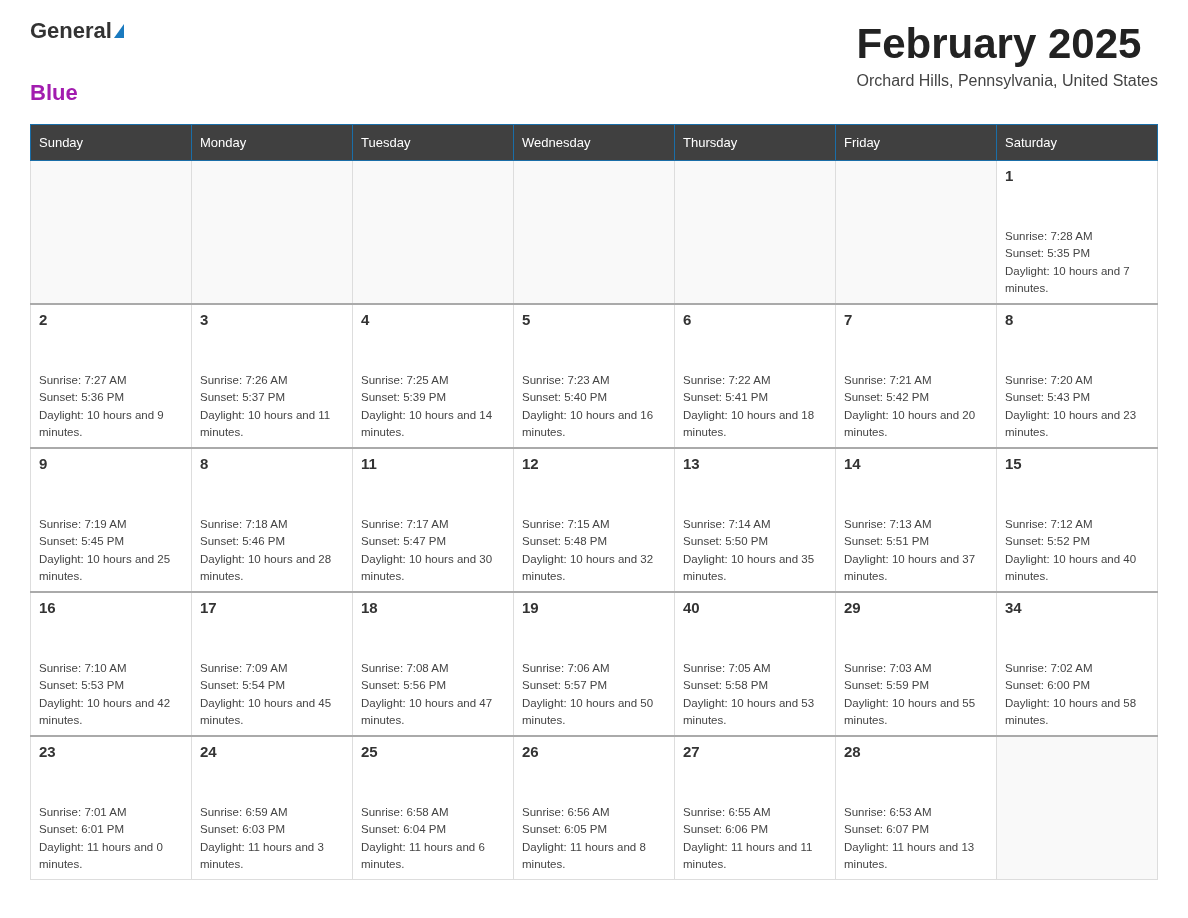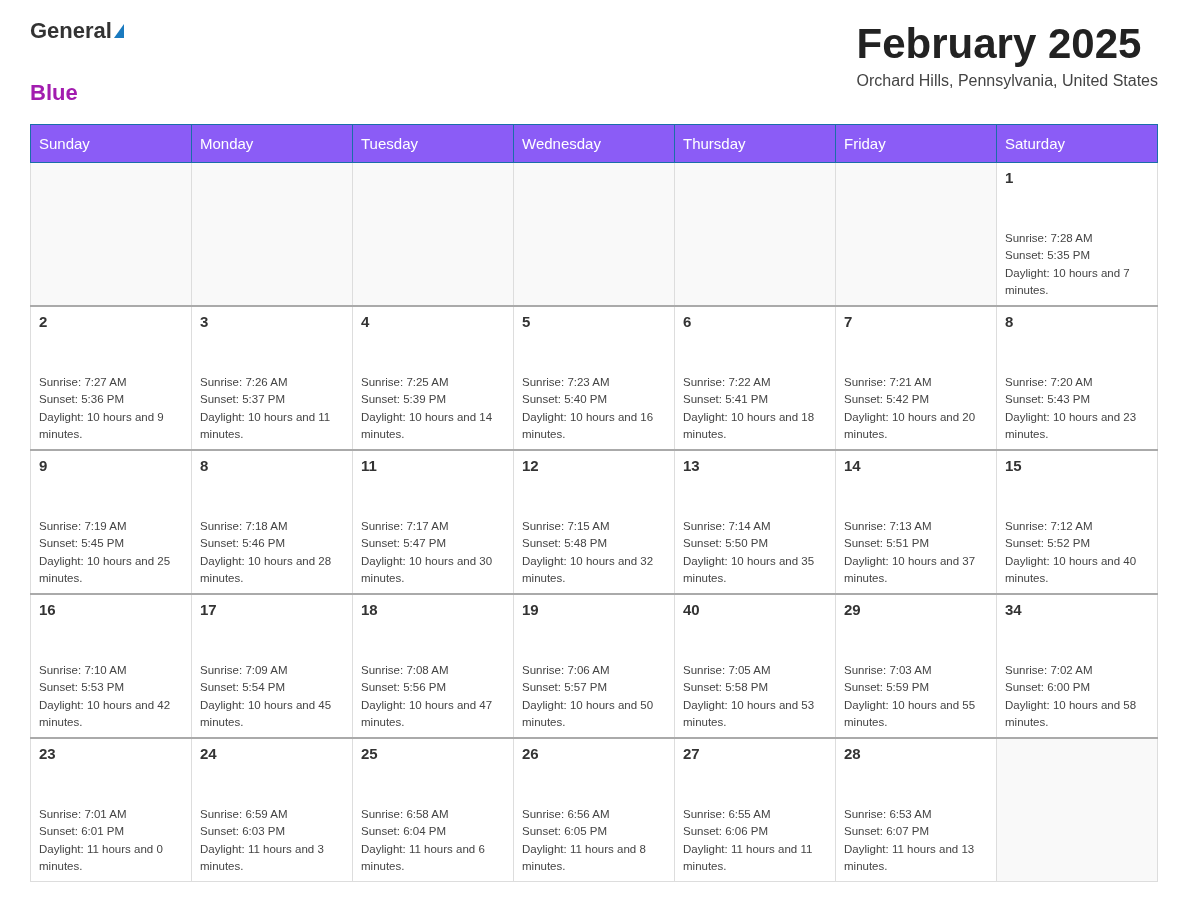--- a/index.html
+++ b/index.html
@@ -57,25 +57,25 @@
       font-size: 16px;
       color: #444;
       margin-top: 4px;
     }
     .calendar {
       width: 100%;
       border-collapse: collapse;
       border: 1px solid #ccc;
     }
     .calendar th {
-      background-color: #8b5cf6;
+      background-color: #404040;
       color: #fff;
       padding: 10px 8px;
       text-align: left;
-      font-size: 15px;
+      font-size: 13px;
       font-weight: normal;
       border: 1px solid #1a6ea8;
     }
     .calendar td {
       vertical-align: top;
       padding: 6px 8px;
       border: 1px solid #ddd;
       width: 14.28%;
       min-height: 90px;
       height: 90px;

